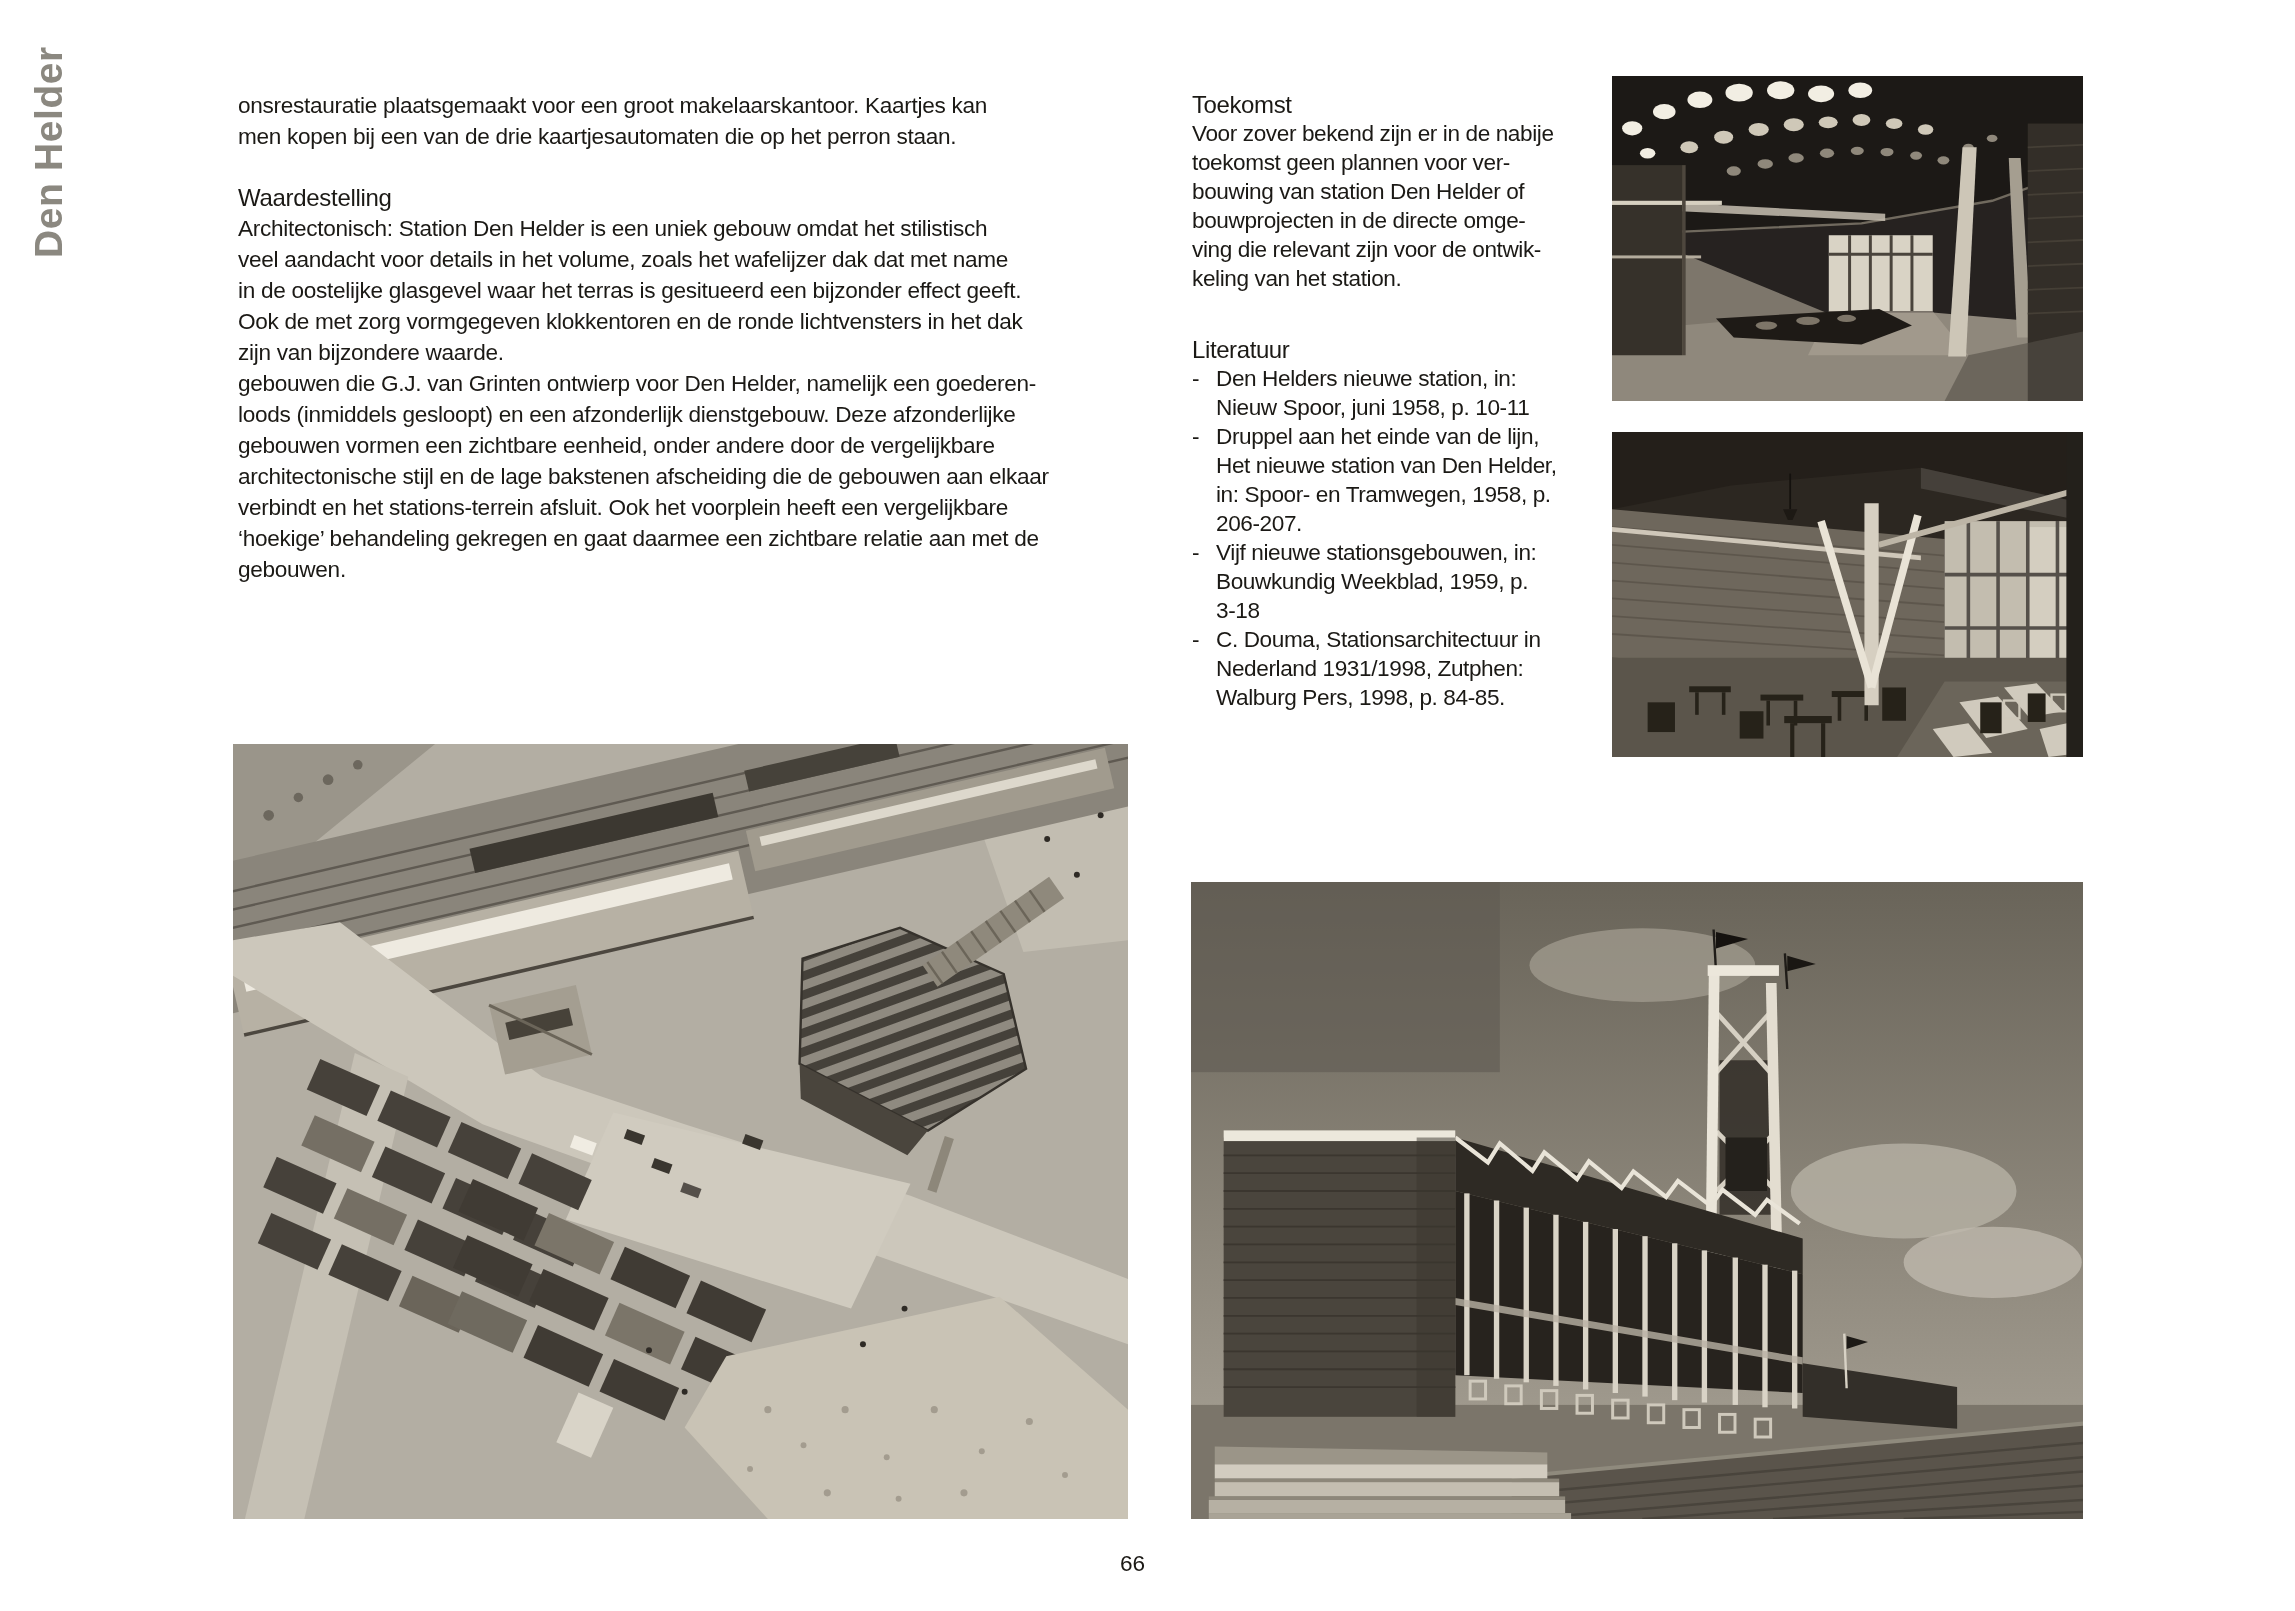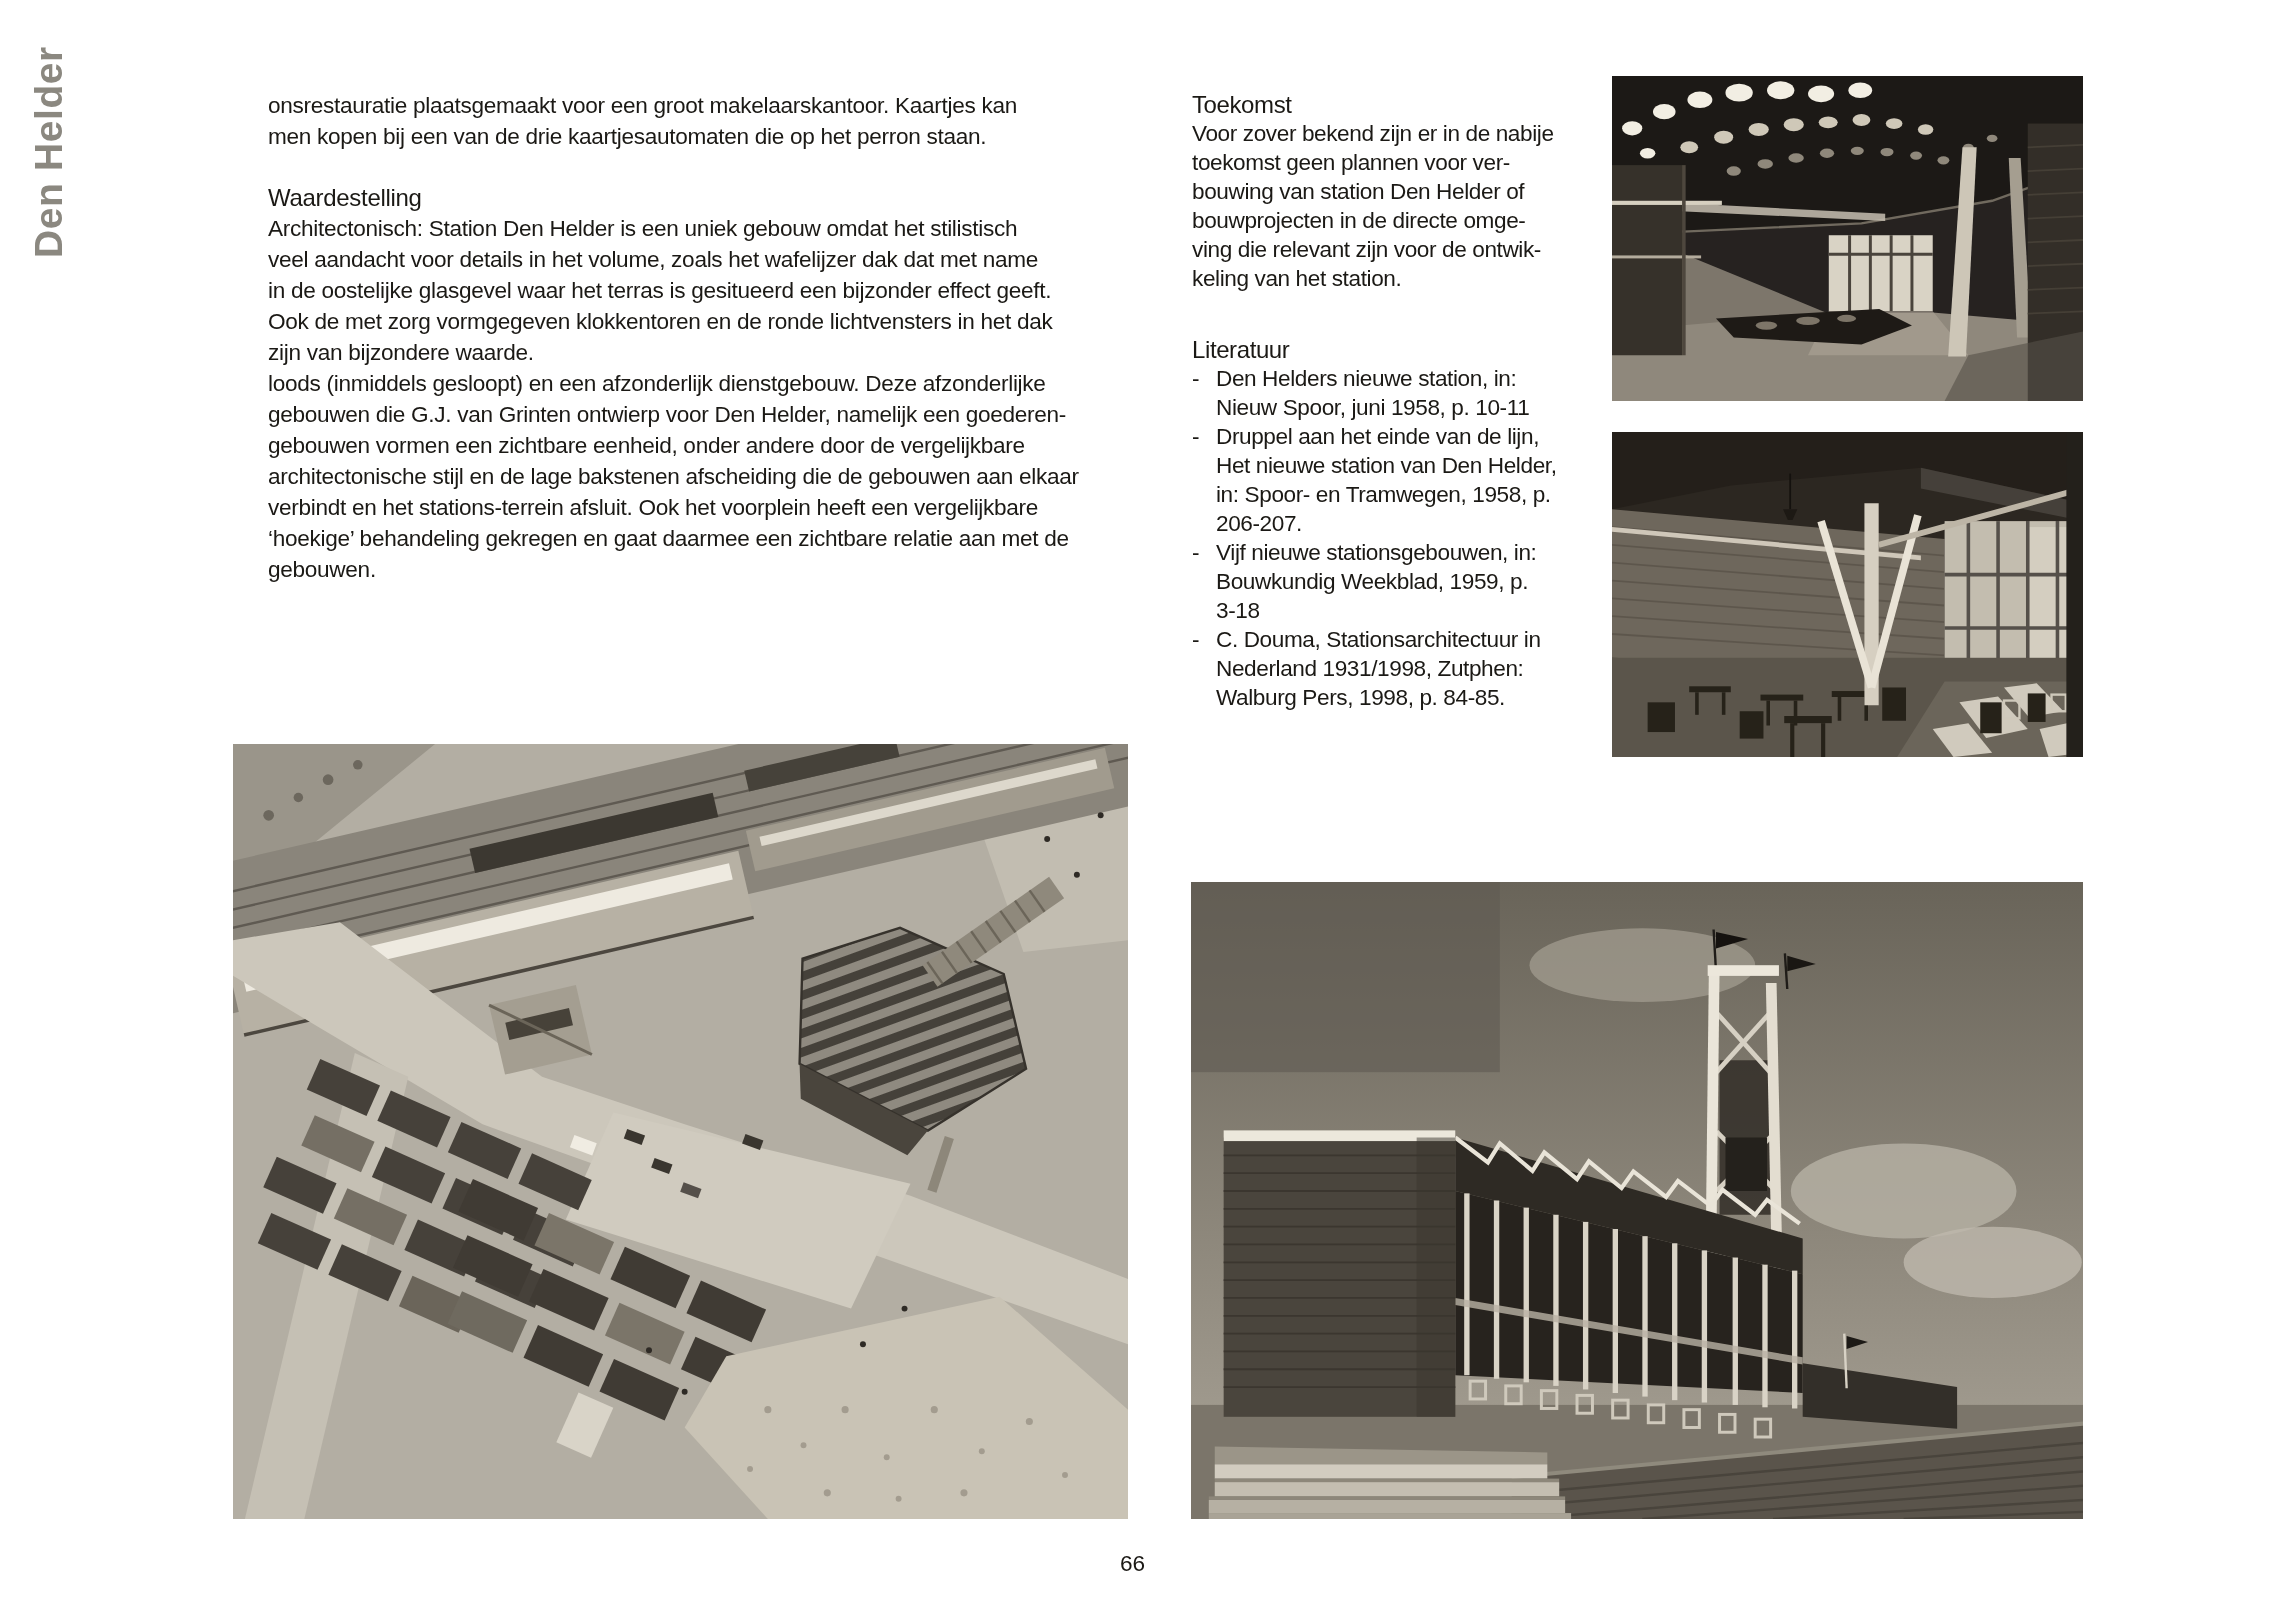--- a/index.html
+++ b/index.html
@@ -8,21 +8,21 @@
     font-family:"Liberation Sans",sans-serif;color:#1b1915;overflow:hidden;
   }
   
   .sidebar-label{
     position:absolute;left:27px;top:258px;width:197px;height:50px;
     transform:rotate(-90deg);transform-origin:0 0;
     font-size:39px;font-weight:700;color:#8b8880;letter-spacing:0.6px;white-space:nowrap;
   }
   
   .main-col{position:absolute;left:238px;top:90px;width:910px;font-size:22.6px;letter-spacing:-0.3px;}
-  .main-col .line{height:31px;line-height:31px;white-space:nowrap;margin-left:30px;}
+  .main-col .line{height:31px;line-height:31px;white-space:nowrap;}
   .right-col{position:absolute;left:1192px;top:90px;width:416px;font-size:22.6px;letter-spacing:-0.4px;}
   .right-col .line{height:29px;line-height:29px;white-space:nowrap;}
   .bh{font-weight:400;font-size:24px;}
   .it{}
   .sp-main{height:30px;}
   .sp-right{height:42px;}
   .lit-item{position:relative;padding-left:24px;}
   .lit-item .dash{position:absolute;left:0;top:0;height:29px;line-height:29px;}
   
   .ph{position:absolute;overflow:hidden;box-shadow:inset 0 0 0 1.8px rgba(25,22,18,.55);}
@@ -44,22 +44,22 @@
   <div class="main-col">
     <div class="line">onsrestauratie plaatsgemaakt voor een groot makelaarskantoor. Kaartjes kan</div>
     <div class="line">men kopen bij een van de drie kaartjesautomaten die op het perron staan.</div>
     <div class="sp-main"></div>
     <div class="line bh">Waardestelling</div>
     <div class="line"><span class="it">Architectonisch</span><span>: Station Den Helder is een uniek gebouw omdat het stilistisch</span></div>
     <div class="line">veel aandacht voor details in het volume, zoals het wafelijzer dak dat met name</div>
     <div class="line">in de oostelijke glasgevel waar het terras is gesitueerd een bijzonder effect geeft.</div>
     <div class="line">Ook de met zorg vormgegeven klokkentoren en de ronde lichtvensters in het dak</div>
     <div class="line">zijn van bijzondere waarde.</div>
+    <div class="line">gebouwen die G.J. van Grinten ontwierp voor Den Helder, namelijk een goederen-</div>
     <div class="line">loods (inmiddels gesloopt) en een afzonderlijk dienstgebouw. Deze afzonderlijke</div>
-    <div class="line">gebouwen die G.J. van Grinten ontwierp voor Den Helder, namelijk een goederen-</div>
     <div class="line">gebouwen vormen een zichtbare eenheid, onder andere door de vergelijkbare</div>
     <div class="line">architectonische stijl en de lage bakstenen afscheiding die de gebouwen aan elkaar</div>
     <div class="line">verbindt en het stations-terrein afsluit. Ook het voorplein heeft een vergelijkbare</div>
     <div class="line">‘hoekige’ behandeling gekregen en gaat daarmee een zichtbare relatie aan met de</div>
     <div class="line">gebouwen.</div>
   </div>
 
   <div class="right-col">
     <div class="line bh">Toekomst</div>
     <div class="line">Voor zover bekend zijn er in de nabije</div>

